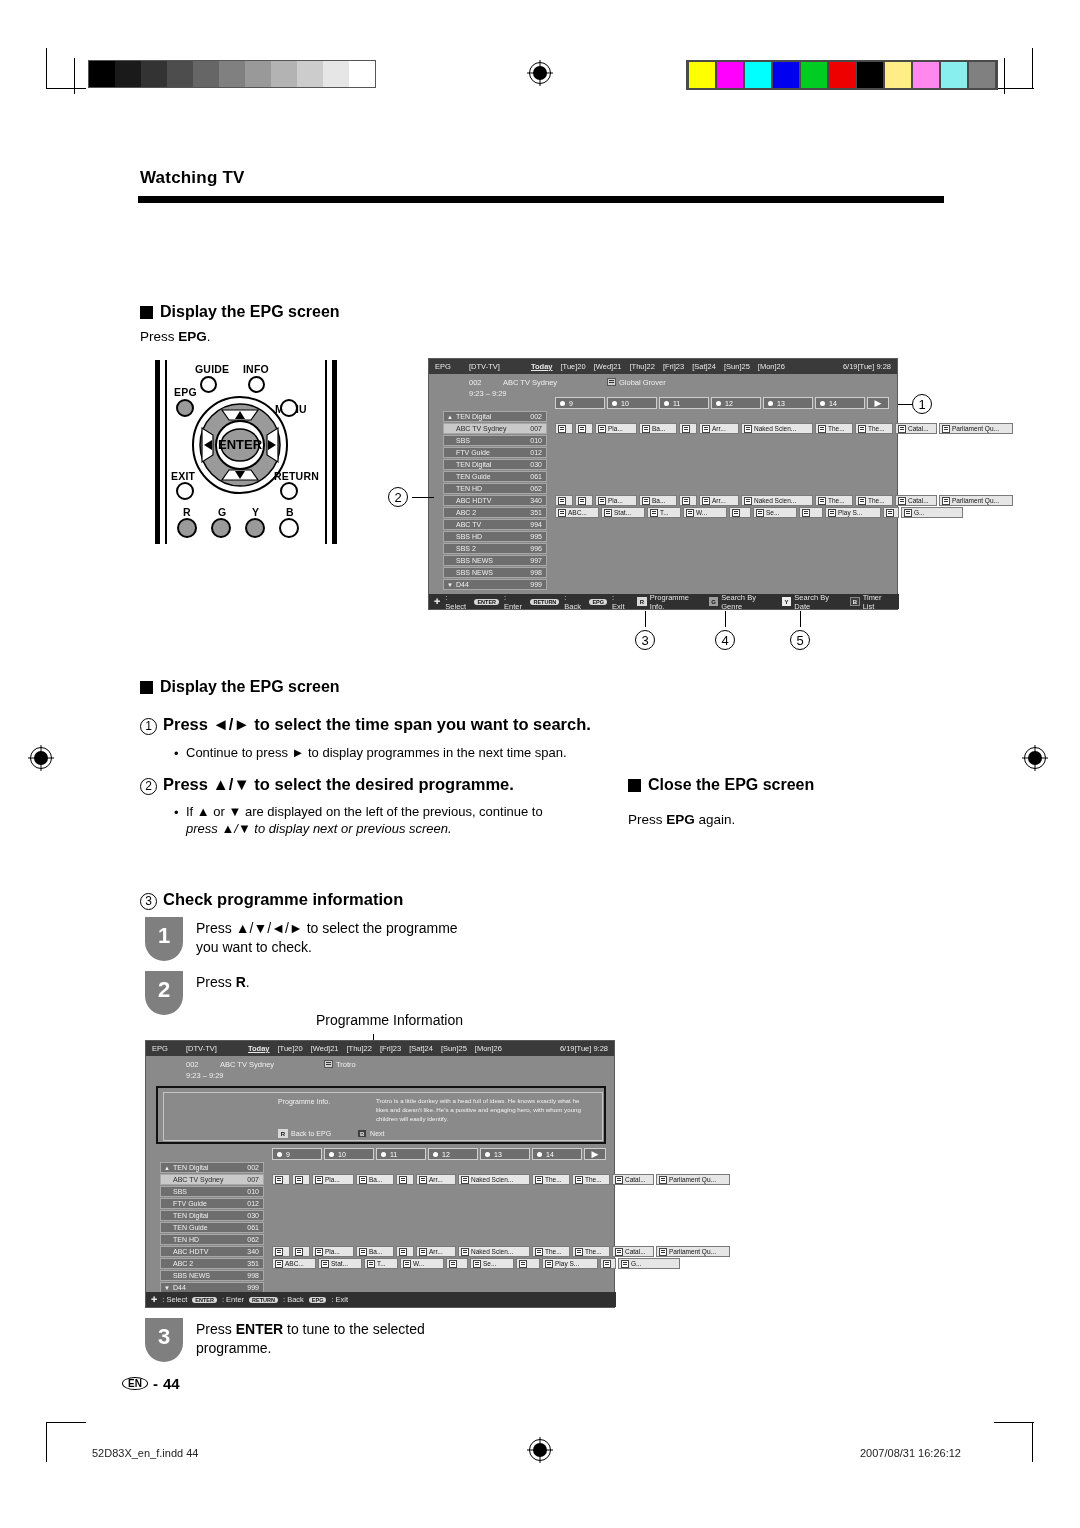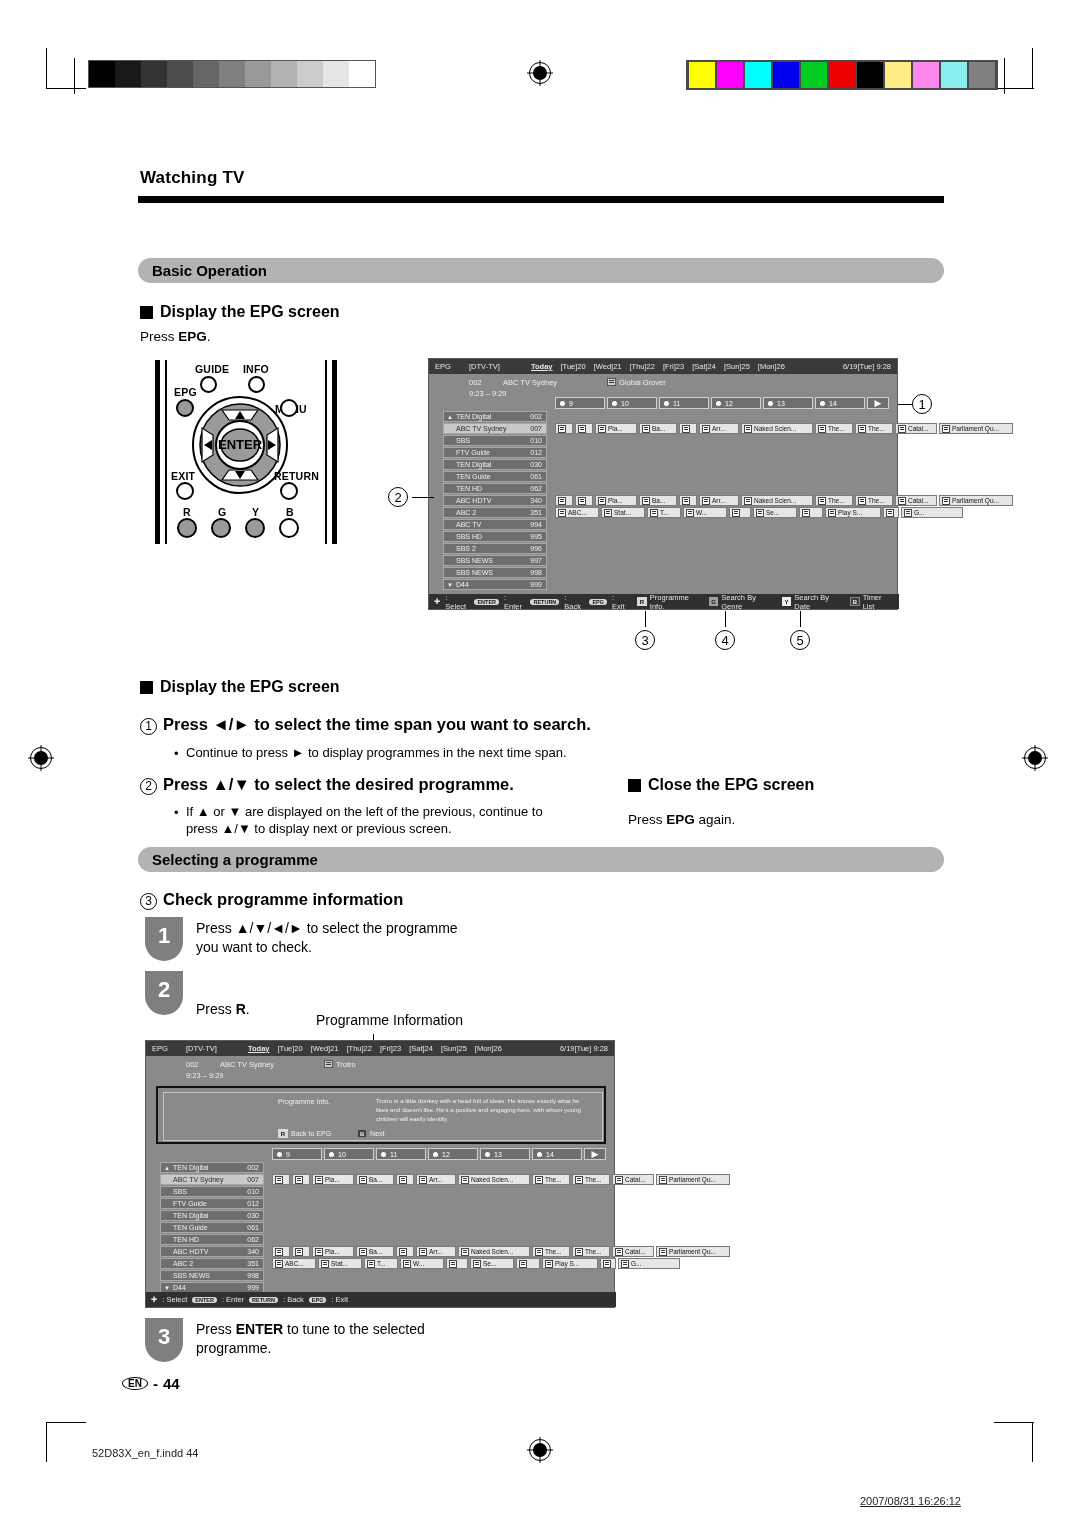--- a/index.html
+++ b/index.html
@@ -212,21 +212,20 @@
       <circle cx="13" cy="13" r="10.5" fill="none" stroke="#000" stroke-width="1"></circle>
     <line x1="13" y1="0" x2="13" y2="26" stroke="#000" stroke-width="1"></line>
       <line x1="0" y1="13" x2="26" y2="13" stroke="#000" stroke-width="1"></line>
   </svg>
 </div>
 
 <div class="page">
 
   <div class="breadcrumb">Watching TV</div>
   <div class="rule-black"></div>
-  <div class="band sub">Basic Operation</div>
 
   <div class="sqhead" style="left:140px;top:303px;">
     <span class="sq"></span>
     <span>Display the EPG screen</span>
   </div>
   <div class="body-txt" style="left:140px;top:328px;">
     <span>Press </span><span class="b">EPG</span><span>.</span>
   </div>
 
   <div class="remote">
@@ -584,49 +583,48 @@
     <span class="dot">•</span><span>Continue to press ► to display programmes in the next time span.</span>
   </div>
 
   <div class="numhead" style="left:140px;top:775px;">
     <span class="circnum">2</span>
     <span>Press ▲/▼ to select the desired programme.</span>
   </div>
   <div class="bullet" style="left:186px;top:803px;">
     <span class="dot">•</span><span>If ▲ or ▼ are displayed on the left of the previous, continue to</span>
   </div>
-  <div class="bullet" style="left:186px;top:820px;">
+  <div class="bullet" style="left:186px;top:820px;font-style:italic;">
     <span>press ▲/▼ to display next or previous screen.</span>
   </div>
 
   <div class="sqhead" style="left:628px;top:776px;">
     <span class="sq"></span>
     <span>Close the EPG screen</span>
   </div>
   <div class="body-txt" style="left:628px;top:811px;">
     <span>Press </span><span class="b">EPG</span><span> again.</span>
   </div>
 
-  <div class="band sub2">Selecting a programme</div>
 
   <div class="numhead" style="left:140px;top:890px;">
     <span class="circnum">3</span>
     <span>Check programme information</span>
   </div>
 
   <div class="shield" style="left:145px;top:917px;">
       <span>1</span>
     </div>
   <div class="steptxt" style="left:196px;top:919px;"><span>Press ▲/▼/◄/► to select the programme</span></div>
   <div class="steptxt" style="left:196px;top:938px;"><span>you want to check.</span></div>
 
   <div class="shield" style="left:145px;top:971px;">
       <span>2</span>
     </div>
-  <div class="steptxt" style="left:196px;top:973px;margin-top:27px;">
+  <div class="steptxt" style="left:196px;top:973px;">
     <span>Press </span><span class="b">R</span><span>.</span>
   </div>
 
   <div class="caption" style="left:316px;top:1012px;">Programme Information</div>
   <div class="leader" style="left:373px;top:1034px;width:1px;height:76px;"></div>
 
   <div class="epg" style="left:145px;top:1040px;width:470px;height:268px;">
     <div class="epg-top">
       <span class="lbl">EPG</span>
       <span class="dtv">[DTV-TV]</span>
@@ -897,14 +895,14 @@
   </div>
   <div class="steptxt" style="left:196px;top:1339px;"><span>programme.</span></div>
 
   <div class="pagenum">
     <span class="en-oval">EN</span>
     <span>-</span>
     <span>44</span>
   </div>
 
   <div class="footer" style="left:92px;top:1447px;">52D83X_en_f.indd  44</div>
-  <div class="footer" style="left:860px;top:1495px;text-decoration:underline;">2007/08/31   16:26:12</div>
+  <div class="footer" style="left:860px;top:1447px;">2007/08/31   16:26:12</div>
 </div>
 
 </body></html>

